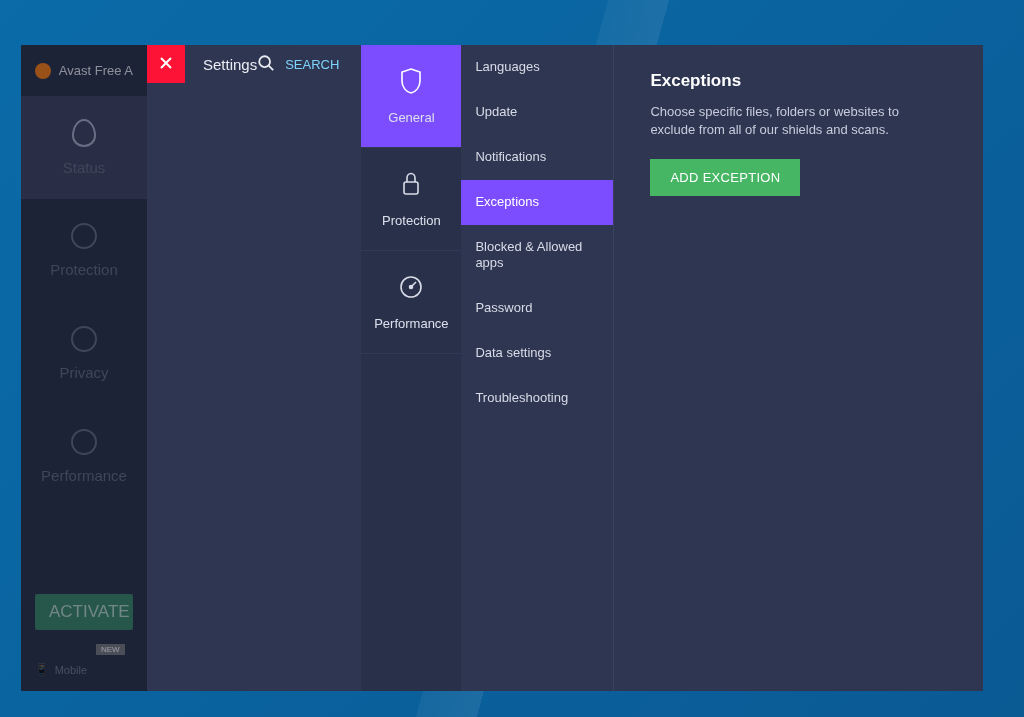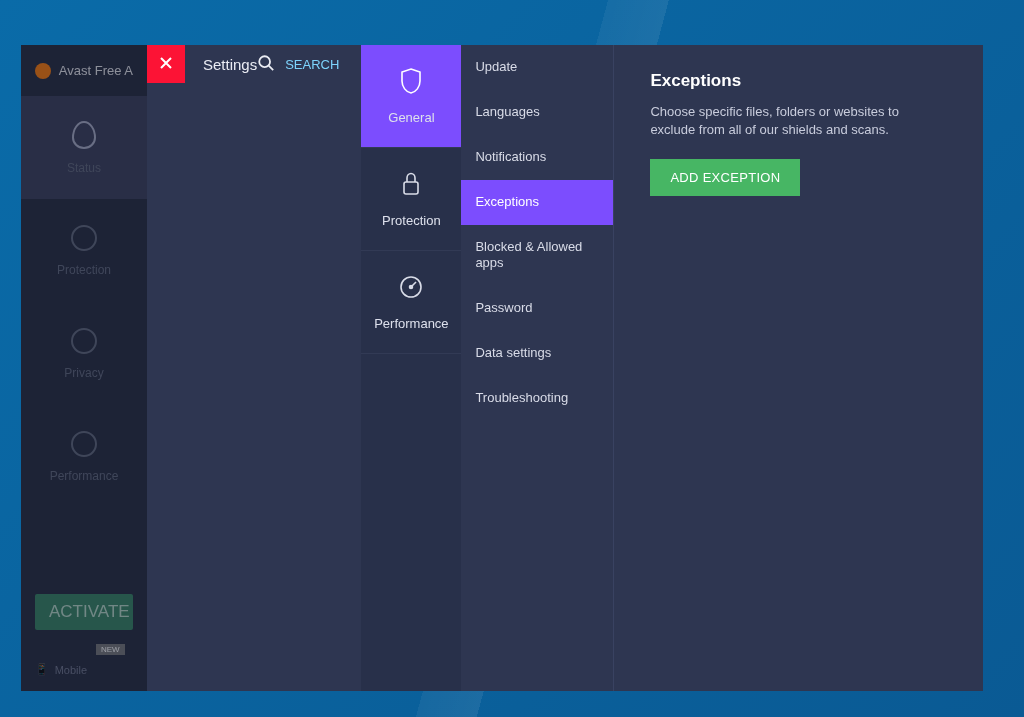--- a/index.html
+++ b/index.html
@@ -67,21 +67,21 @@
     }
 
     .main-sidebar-item {
       height: 103px;
       display: flex;
       flex-direction: column;
       align-items: center;
       justify-content: center;
       gap: 12px;
       color: #5d6478;
-      font-size: 12px;
+      font-size: 15px;
     }
 
     .main-sidebar-item.active {
       background: #343855;
     }
 
     .main-sidebar-item .item-icon {
       width: 26px;
       height: 26px;
       border: 2px solid #5d6478;
@@ -358,22 +358,22 @@
             <circle cx="12" cy="14" r="10"></circle>
             <line x1="12" y1="14" x2="17" y2="9"></line>
             <circle cx="12" cy="14" r="1.5" fill="#d9dce8"></circle>
           </svg>
         </span>
         <span>Performance</span>
       </div>
     </div>
 
     <div class="sub-sidebar">
+      <div class="sub-item">Languages</div>
       <div class="sub-item">Update</div>
-      <div class="sub-item">Languages</div>
       <div class="sub-item">Notifications</div>
       <div class="sub-item active">Exceptions</div>
       <div class="sub-item">Blocked &amp; Allowed apps</div>
       <div class="sub-item">Password</div>
       <div class="sub-item">Data settings</div>
       <div class="sub-item">Troubleshooting</div>
     </div>
 
     <div class="content-area">
       <div class="content-title">Exceptions</div>

